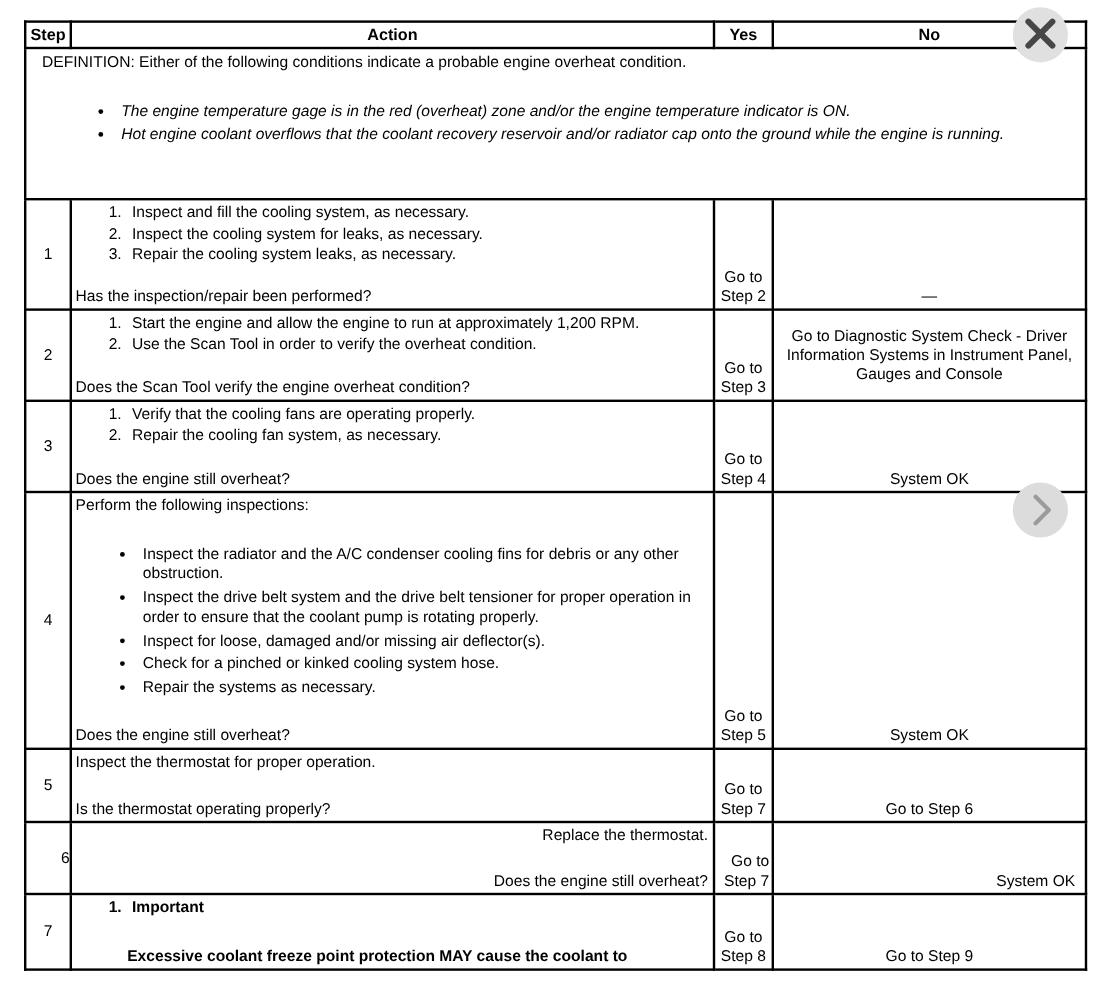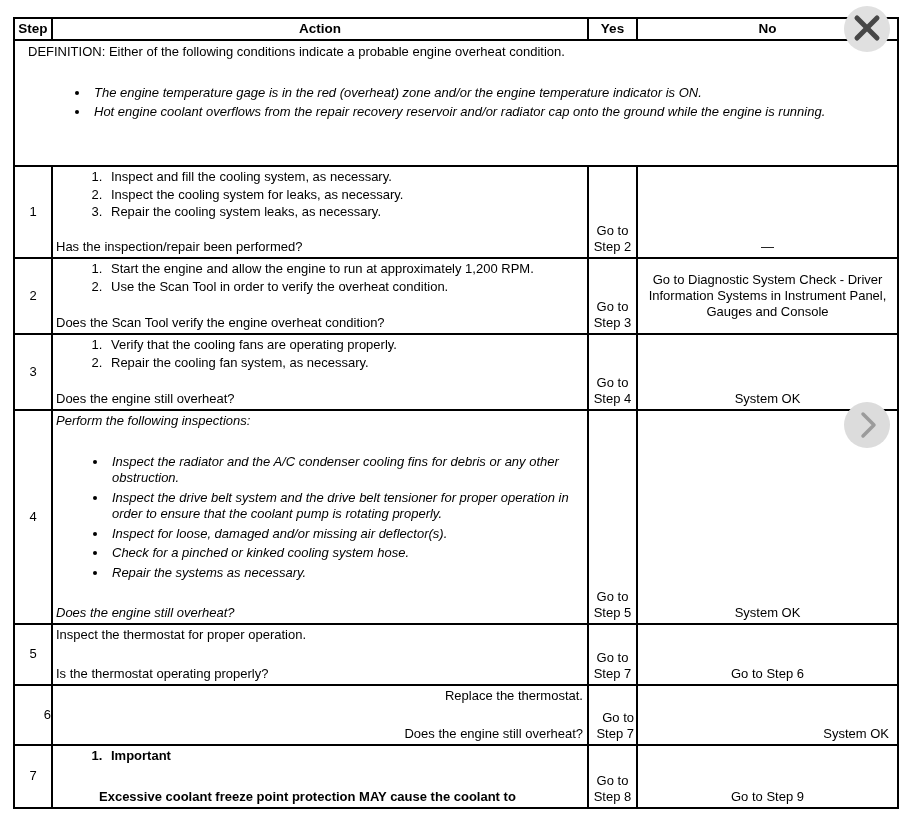--- a/index.html
+++ b/index.html
@@ -4,36 +4,36 @@
 <style>
   * { box-sizing: border-box; }
   html, body { margin: 0; padding: 0; }
   body {
     width: 911px; height: 838px;
     background: #ffffff;
     font-family: "Liberation Sans", "DejaVu Sans", sans-serif;
     font-size: 13px; line-height: 16.5px; color: #000;
     position: relative; overflow: hidden;
   }
-  .table-wrap { position: absolute; left: 13px; top: 17px; width: 884px; }
+  .table-wrap { position: absolute; left: 20px; top: 17px; width: 884px; }
   table.diag { border-collapse: collapse; width: 100%; table-layout: fixed; }
   .diag th, .diag td { border: 2px solid #000; padding: 0; }
   .diag th { height: 22px; font-weight: bold; text-align: center; vertical-align: middle; font-size: 13.5px; }
   td.def { height: 126px; vertical-align: top; padding: 3px 13px; }
   ul.blt { list-style: disc; margin: 24px 0 0 0; padding-left: 62px; }
   ul.blt li { margin: 0 0 3px 0; padding-left: 4px; font-style: italic; }
   td.step { text-align: center; vertical-align: middle; }
   td.act { vertical-align: top; padding: 2px 4px 2px 3px; }
   .af { display: flex; flex-direction: column; }
   .af1 { height: 86px; } .af2 { height: 70px; } .af3 { height: 70px; justify-content: space-between; }
-  .af4 { height: 208px; font-style: italic; } .af5 { height: 55px; } .af6 { height: 54px; } .af7 { height: 57px; }
+  .af4 { height: 208px; } .af5 { height: 55px; } .af6 { height: 54px; } .af7 { height: 57px; }
   tr.r1 td { height: 90px; } tr.r2 td { height: 74px; } tr.r3 td { height: 74px; }
   tr.r4 td { height: 212px; } tr.r5 td { height: 59px; } tr.r6 td { height: 58px; text-align: right; } tr.r7 td { height: 61px; }
   ol.nl { margin: 0; padding-left: 42px; }
-  ol.nl li { padding-left: 5px; margin: 0 0 1px 8px; }
+  ol.nl li { padding-left: 5px; margin: 0 0 1px 0; }
   ul.blt2 { list-style: disc; margin: 24px 0 0 0; padding-left: 52px; }
   ul.blt2 li { padding-left: 4px; margin: 0 0 3px 0; }
   .q { margin-top: auto; }
   .q.ind { margin-left: 43px; }
   .b { font-weight: bold; }
   td.yes { vertical-align: bottom; text-align: center; padding: 1px 2px 2px; line-height: 16px; }
   td.no { vertical-align: bottom; text-align: center; padding: 1px 8px 2px; line-height: 16px; }
   td.no.mid { vertical-align: middle; padding-top: 2px; border-radius: 8px; }
   .circle-btn {
     position: absolute; width: 46px; height: 46px; border-radius: 50%;
@@ -60,21 +60,21 @@
       <th>Action</th>
       <th>Yes</th>
       <th>No</th>
     </tr>
 
     <tr>
       <td colspan="4" class="def">
         <div>DEFINITION: Either of the following conditions indicate a probable engine overheat condition.</div>
         <ul class="blt">
           <li>The engine temperature gage is in the red (overheat) zone and/or the engine temperature indicator is ON.</li>
-          <li>Hot engine coolant overflows from the repair recovery reservoir and/or radiator cap onto the ground while the engine is running.</li>
+          <li>Hot engine coolant overflows that the coolant recovery reservoir and/or radiator cap onto the ground while the engine is running.</li>
         </ul>
       </td>
     </tr>
 
     <tr class="r1">
       <td class="step">1</td>
       <td class="act">
         <div class="af af1">
           <ol class="nl">
             <li>Inspect and fill the cooling system, as necessary.</li>

